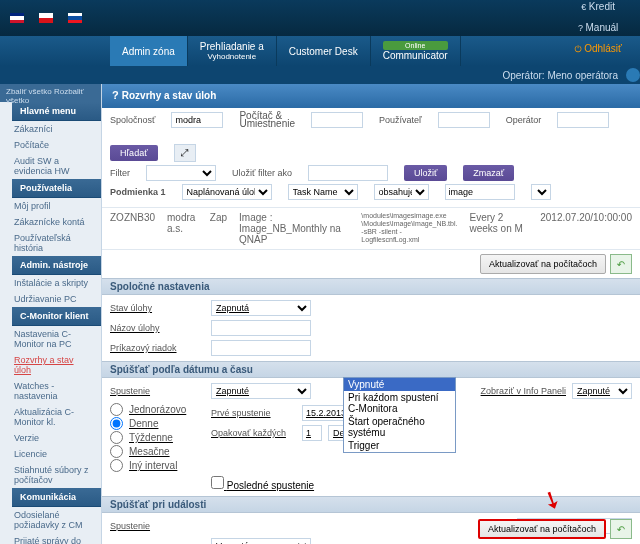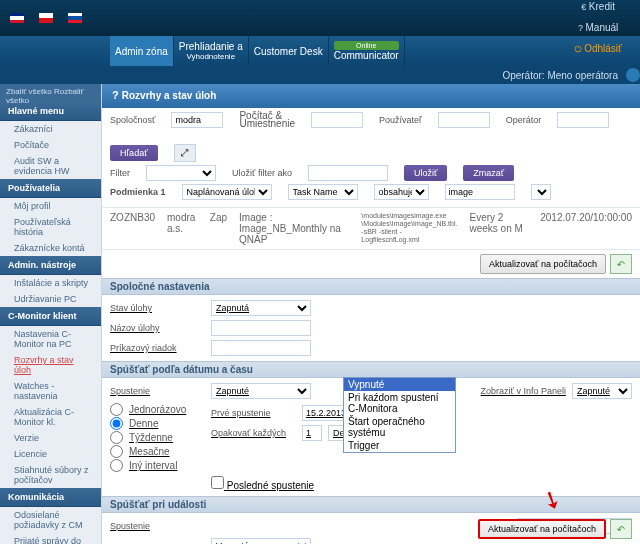--- a/index.html
+++ b/index.html
@@ -4,30 +4,30 @@
 <style>
 *{margin:0;padding:0;box-sizing:border-box;font-family:Arial,sans-serif;font-size:10px;}
 body{width:640px;height:544px;background:#fff;overflow:hidden;}
 .topbar{height:36px;background:linear-gradient(180deg,#0a3a5c 0%,#062940 100%);display:flex;align-items:center;justify-content:space-between;padding:0 10px;color:#fff;font-size:10px;}
 .topbar-left{display:flex;gap:15px;align-items:center;}
 .flag{width:14px;height:10px;display:inline-block;}
 .topbar-links{display:flex;gap:10px;align-items:center;flex-direction:column;}
 .topbar-links a{color:#cde;text-decoration:none;font-size:9px;}
 .logout{color:#f90 !important;}
 .tabsrow{height:30px;background:linear-gradient(180deg,#1a5a8a 0%,#0d4570 100%);display:flex;padding-left:110px;}
-.maintab{padding:4px 5px;color:#fff;font-size:10px;text-align:center;border-right:1px solid #0a3a5c;display:flex;flex-direction:column;justify-content:center;}
+.maintab{padding:4px 12px;color:#fff;font-size:10px;text-align:center;border-right:1px solid #0a3a5c;display:flex;flex-direction:column;justify-content:center;}
 .maintab.active{background:#2a7ab5;}
 .maintab .sub{font-size:8px;}
 .online{background:#4a9b3e;color:#fff;font-size:7px;padding:1px 3px;border-radius:2px;display:inline-block;}
 .oprow{height:18px;background:#0d4570;color:#cde;font-size:9px;display:flex;justify-content:flex-end;align-items:center;}
 .circ{width:14px;height:14px;border-radius:50%;background:#2a7ab5;margin-left:8px;display:inline-block;}
 .wrap{display:flex;height:460px;}
 .sidebar{width:102px;background:#e8eef4;border-right:1px solid #c5d5e5;overflow:hidden;}
 .bc{height:18px;background:#3a6a95;color:#cde;font-size:8px;padding:3px 6px;}
-.sh{background:linear-gradient(180deg,#3a6a95 0%,#2a5a85 100%);color:#fff;font-size:9px;padding:4px 8px;border-bottom:1px solid #1a4a75;font-weight:bold;}
+.sh{background:linear-gradient(180deg,#3a6a95 0%,#2a5a85 100%);color:#fff;font-size:9px;padding:4px 8px;border-bottom:1px solid #1a4a75;font-weight:bold;margin-left:12px;}
 .si{padding:3px 8px 3px 14px;color:#4a6a8a;font-size:9px;cursor:pointer;}
 .si.act{color:#d64545;text-decoration:underline;}
 .main{flex:1;background:#fff;overflow:hidden;position:relative;}
 .ptab{height:24px;background:linear-gradient(180deg,#4a8ac5 0%,#2a6aa5 100%);color:#fff;padding:5px 10px;font-size:11px;font-weight:bold;}
 .filter{padding:4px 8px;background:#fff;font-size:9px;}
 .filter-row{display:flex;align-items:center;gap:16px;margin-bottom:3px;flex-wrap:wrap;}
 .lbl{color:#555;font-size:9px;}
 .inp{border:1px solid #c5d5e5;height:16px;padding:1px 3px;font-size:9px;}
 .sel{border:1px solid #c5d5e5;height:16px;font-size:9px;background:#fff;}
 .btn{background:linear-gradient(180deg,#6a5aa5 0%,#5a4a95 100%);color:#fff;border:none;padding:3px 10px;font-size:9px;cursor:pointer;border-radius:2px;}
@@ -86,22 +86,22 @@
 
 <div class="wrap">
 <div class="sidebar">
   <div class="bc">Zbaliť všetko    Rozbaliť všetko</div>
   <div class="sh">Hlavné menu</div>
   <div class="si">Zákazníci</div>
   <div class="si">Počítače</div>
   <div class="si">Audit SW a evidencia HW</div>
   <div class="sh">Používatelia</div>
   <div class="si">Môj profil</div>
+  <div class="si">Zákaznícke kontá</div>
   <div class="si">Používateľská história</div>
-  <div class="si">Zákaznícke kontá</div>
   <div class="sh">Admin. nástroje</div>
   <div class="si">Inštalácie a skripty</div>
   <div class="si">Udržiavanie PC</div>
   <div class="sh">C-Monitor klient</div>
   <div class="si">Nastavenia C-Monitor na PC</div>
   <div class="si act">Rozvrhy a stav úloh</div>
   <div class="si">Watches - nastavenia</div>
   <div class="si">Aktualizácia C-Monitor kl.</div>
   <div class="si">Verzie</div>
   <div class="si">Licencie</div>

